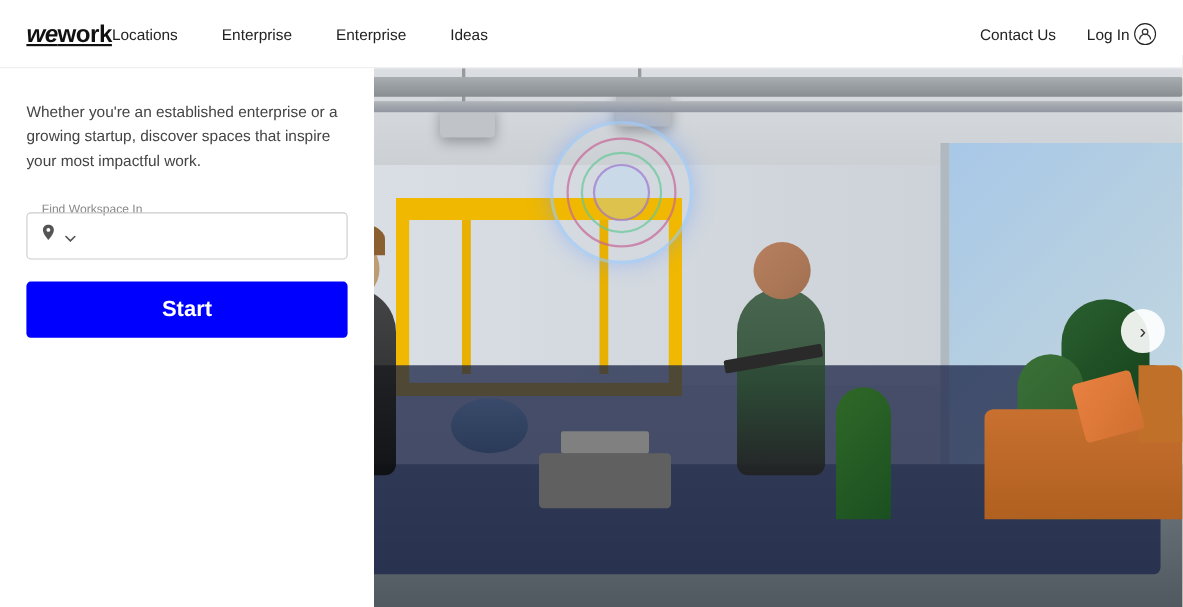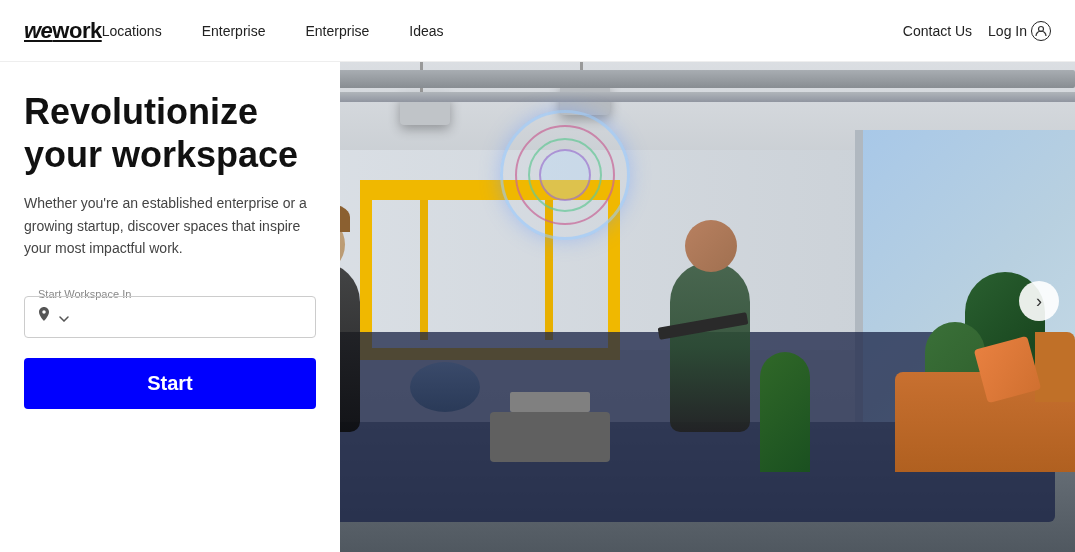--- a/index.html
+++ b/index.html
@@ -10,21 +10,21 @@
       position: absolute; top: 0; left: 0; right: 0; height: 62px;
       background: #fff; z-index: 10;
       display: flex; align-items: center; padding: 0 24px;
       border-bottom: 1px solid #eee;
     }
     .nav-links { display: flex; gap: 40px; flex: 1; }
     .nav-link {
       font-size: 14px; color: #222; text-decoration: none; font-weight: 400;
       cursor: pointer;
     }
-    .nav-right { display: flex; align-items: center; gap: 16px; margin-left: auto; }
+    .nav-right { display: flex; align-items: center; gap: 28px; margin-left: auto; }
     .nav-contact { font-size: 14px; color: #222; text-decoration: none; cursor: pointer; }
     .nav-login { font-size: 14px; color: #222; cursor: pointer; display: flex; align-items: center; gap: 4px; }
     .user-icon {
       width: 20px; height: 20px; border-radius: 50%; border: 1.5px solid #222;
       display: flex; align-items: center; justify-content: center; font-size: 11px;
     }
 
     
     .hero-image {
       position: absolute; top: 50px; left: 0; right: 0; bottom: 0;
@@ -176,25 +176,24 @@
 
     <div style="position:absolute;bottom:140px;left:230px;width:70px;height:50px;background:linear-gradient(to bottom,#3a4a6a,#2a3a58);border-radius:50%;"></div>
   </div>
 
   <div class="next-arrow">
     <span>›</span>
   </div>
 </div>
 
 <div class="hero-content">
-  <h1 class="hero-title">Revolutionize your workspace</h1>
   <p class="hero-subtitle">Whether you're an established enterprise or a growing startup, discover spaces that inspire your most impactful work.</p>
 
   <div class="location-form">
-    <span class="form-label">Start Workspace In</span>
+    <span class="form-label">Find Workspace In</span>
     <div class="location-select-wrapper">
       <span class="location-pin">
         <svg width="14" height="16" viewBox="0 0 14 16" fill="none">
           <path d="M7 0C4.24 0 2 2.24 2 5c0 3.75 5 9 5 9s5-5.25 5-9c0-2.76-2.24-5-5-5zm0 6.75A1.75 1.75 0 1 1 7 3.25a1.75 1.75 0 0 1 0 3.5z" fill="#555"></path>
         </svg>
       </span>
       <span class="chevron-down">
         <svg width="10" height="6" viewBox="0 0 10 6">
           <path d="M1 1l4 4 4-4" stroke="#555" stroke-width="1.5" fill="none" stroke-linecap="round"></path>
         </svg>

